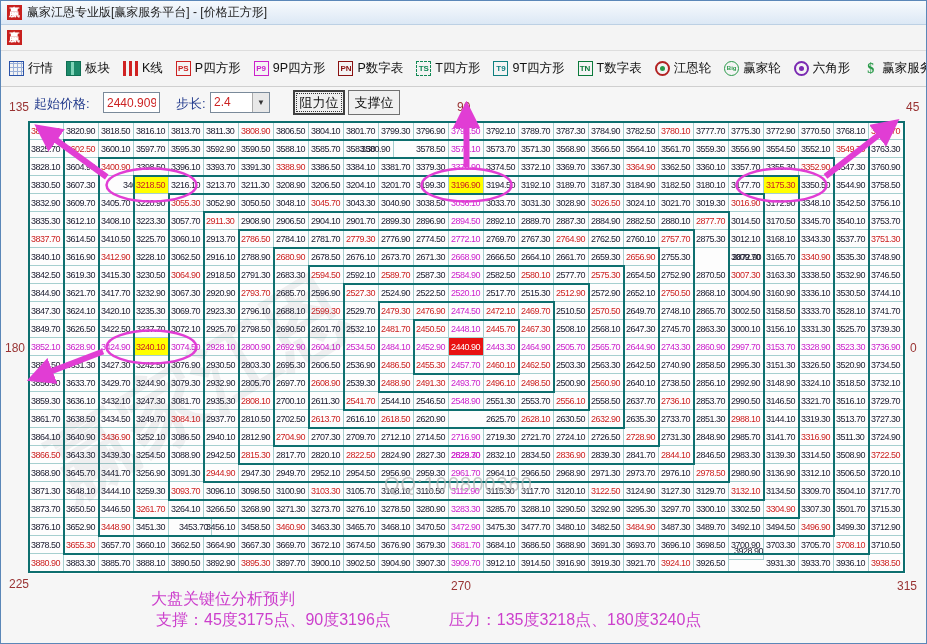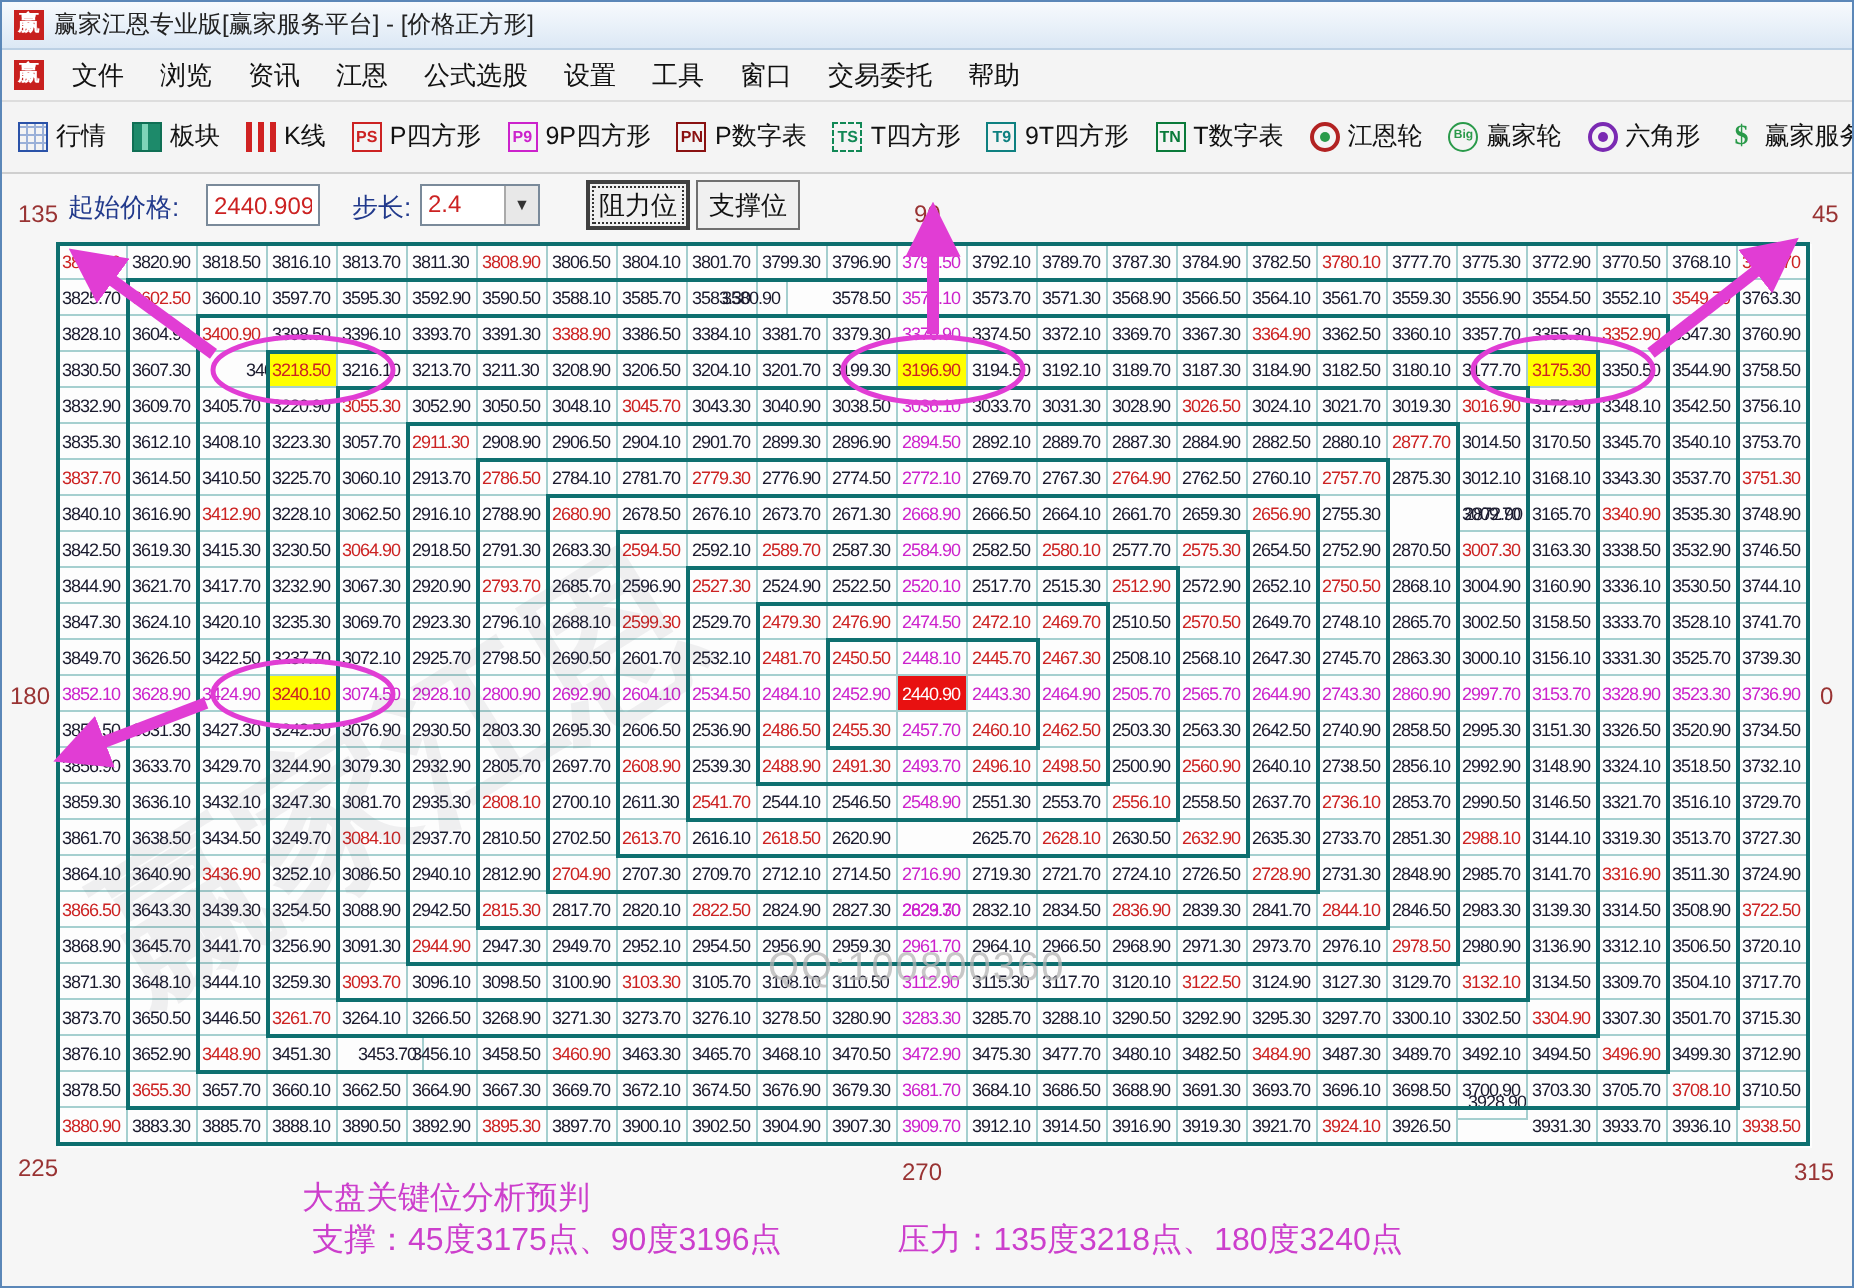--- a/index.html
+++ b/index.html
@@ -86,32 +86,20 @@
 
 <div class="window">
 
   <div class="titlebar">
     <span class="logo">赢</span>
     <span>赢家江恩专业版[赢家服务平台] - [价格正方形]</span>
   </div>
 
   <div class="menubar">
     <span class="logo">赢</span>
-    <span id="menu-items" style="display:flex;">
-        <span class="menu-item">文件</span>
-        <span class="menu-item">浏览</span>
-        <span class="menu-item">资讯</span>
-        <span class="menu-item">江恩</span>
-        <span class="menu-item">公式选股</span>
-        <span class="menu-item">设置</span>
-        <span class="menu-item">工具</span>
-        <span class="menu-item">窗口</span>
-        <span class="menu-item">交易委托</span>
-        <span class="menu-item">帮助</span>
-      </span>
   </div>
 
   <div class="toolbar" id="toolbar">
       <span class="tool-item">
         <span class="icon table-icon"></span>
         <span>行情</span>
       </span>
       <span class="tool-item">
         <span class="icon blocks-icon"></span>
         <span>板块</span>

